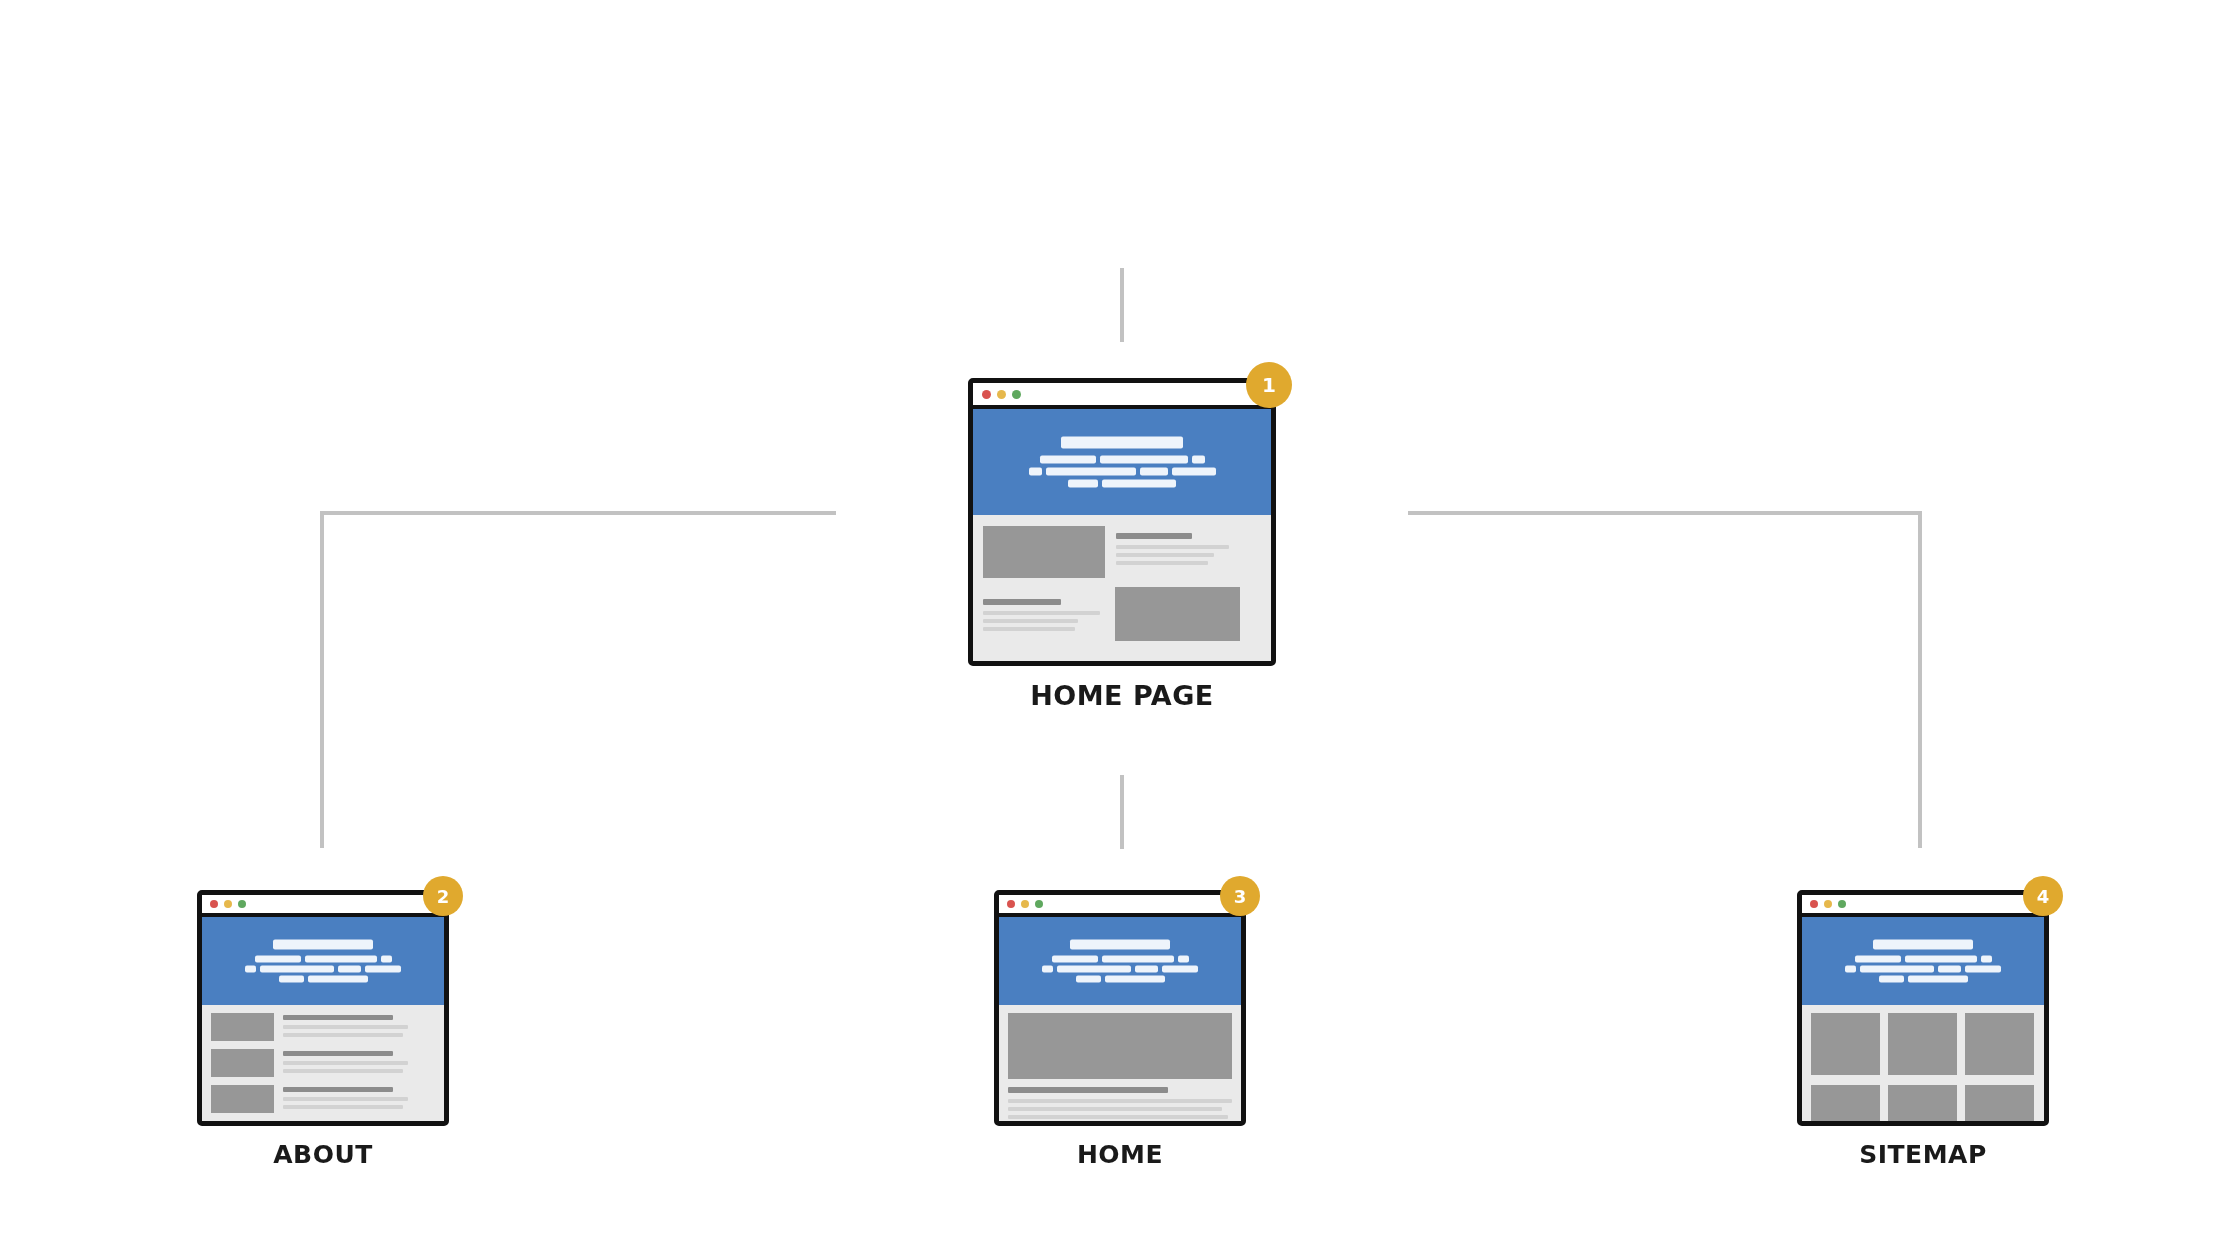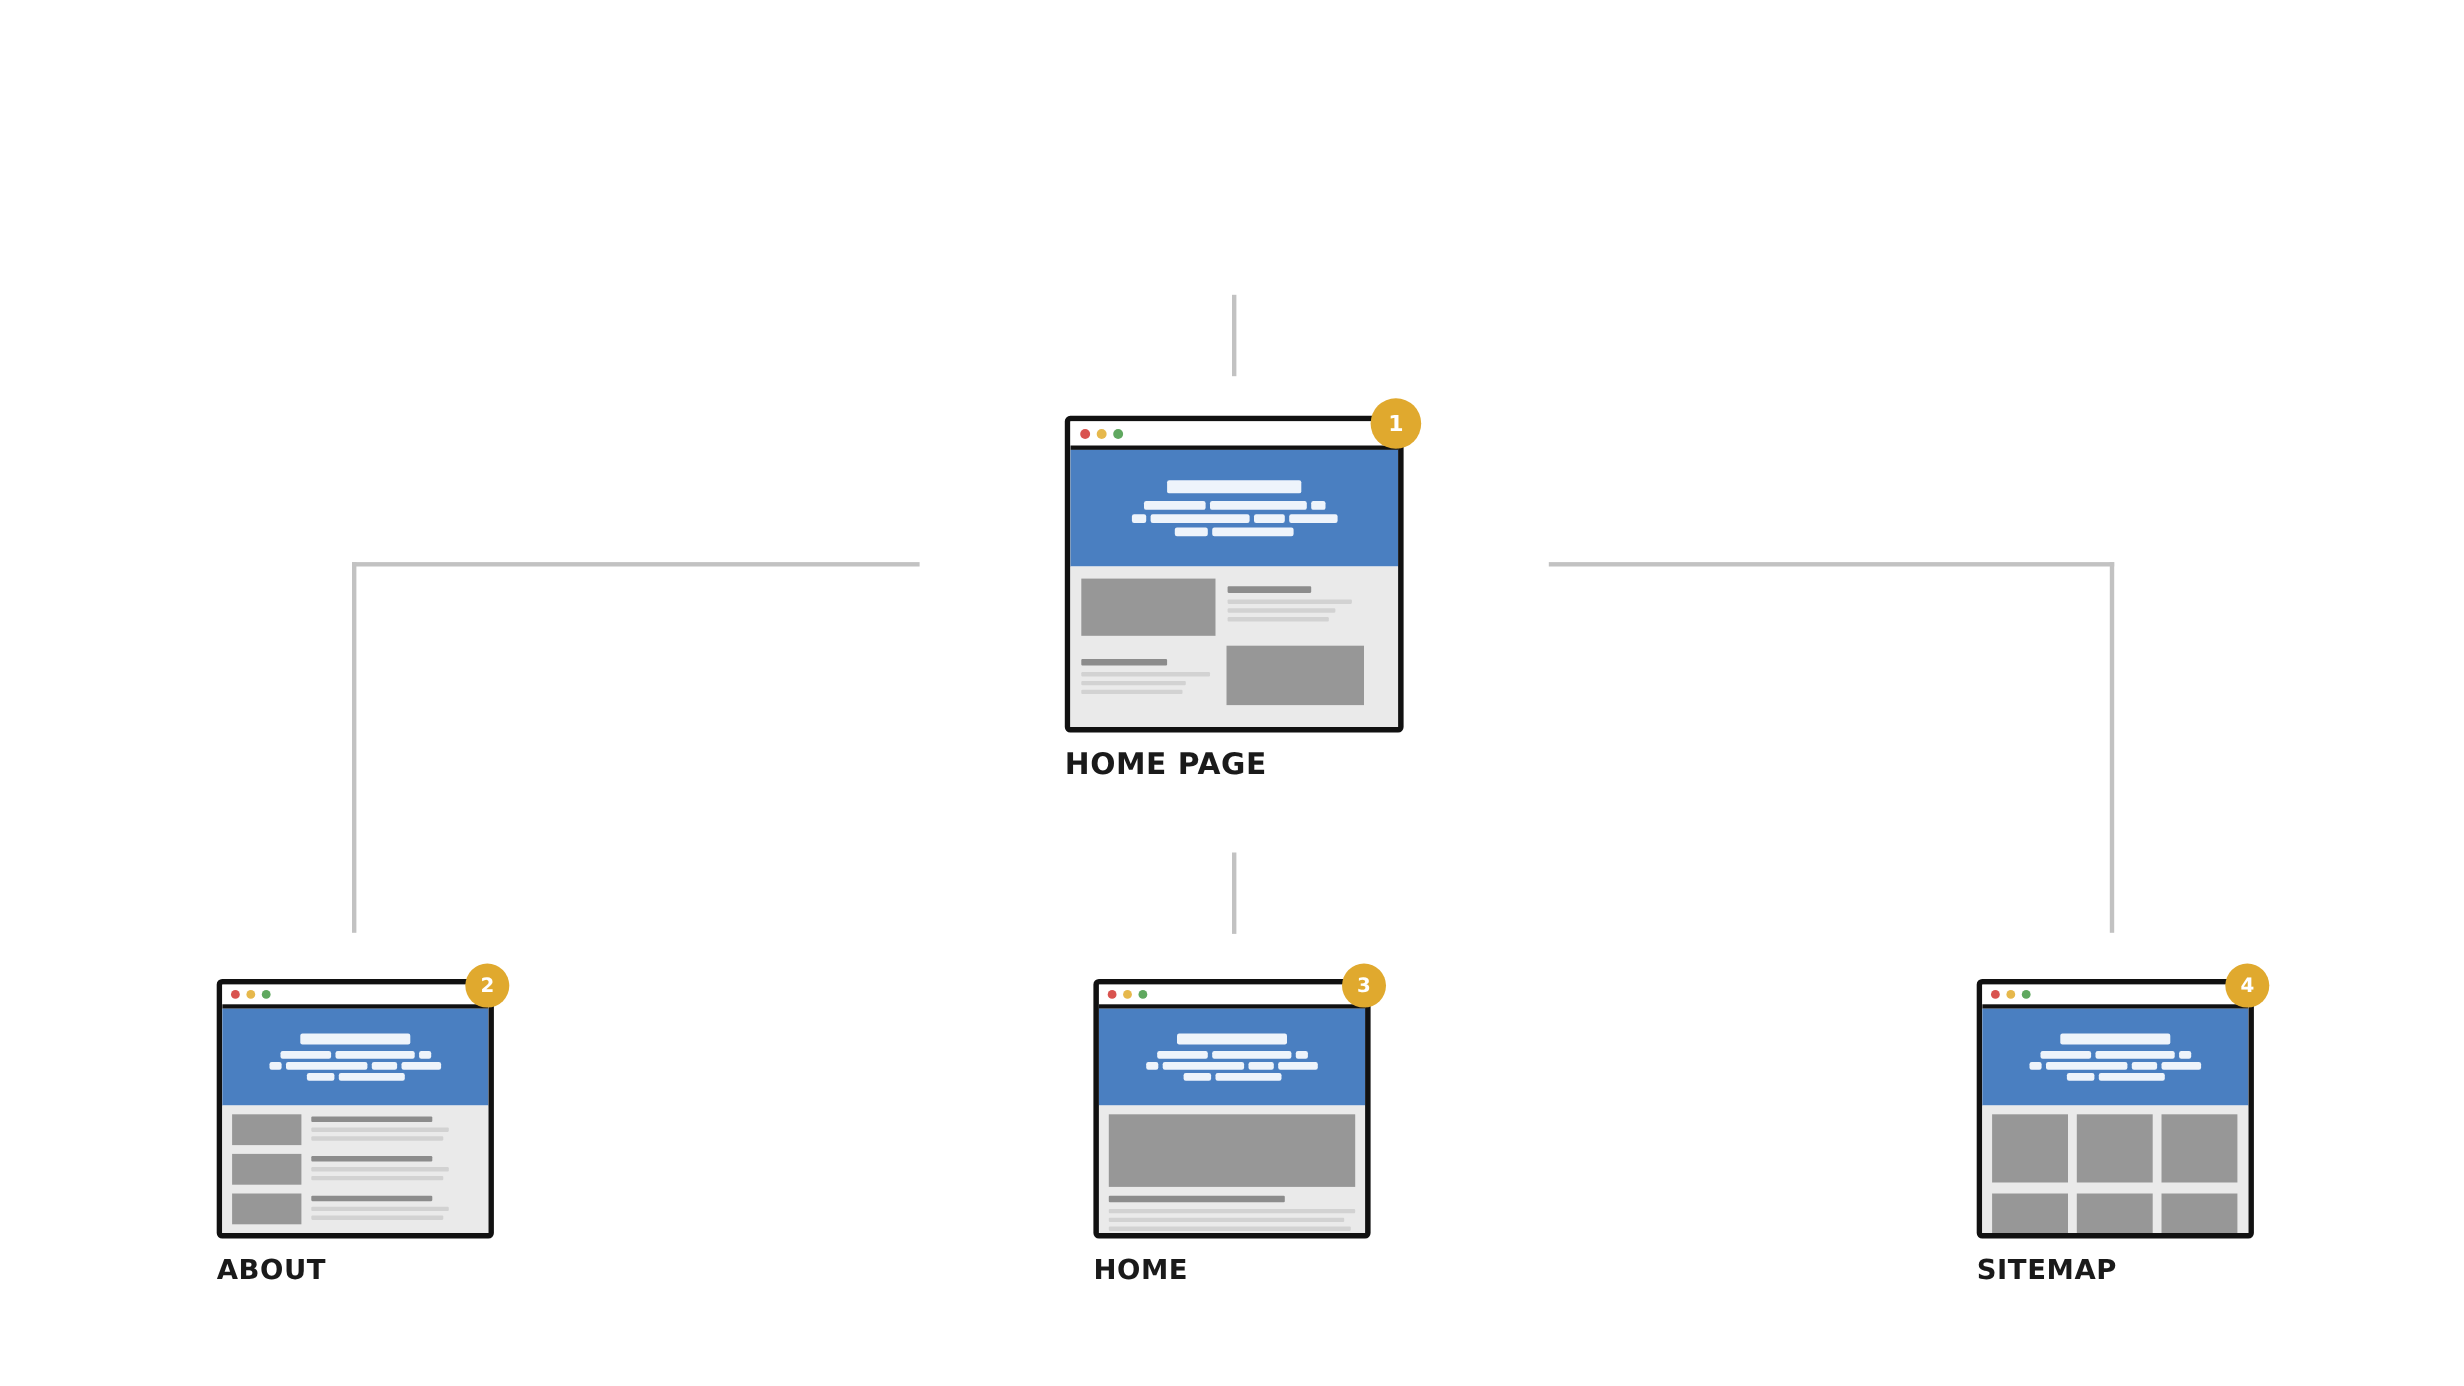--- a/index.html
+++ b/index.html
@@ -113,21 +113,21 @@
     justify-content: center;
     font-family: "DejaVu Sans", sans-serif;
     font-weight: bold;
     z-index: 5;
   }
 
   
   .caption {
     position: absolute;
     width: 100%;
-    text-align: left;
+    text-align: center;
     font-family: "DejaVu Sans", sans-serif;
     font-weight: bold;
     color: #1a1a1a;
     white-space: nowrap;
     letter-spacing: 0.5px;
   }
 
   
   #node-home { left: 968px; top: 378px; width: 308px; }
   #node-home .window { width: 308px; height: 288px; }

